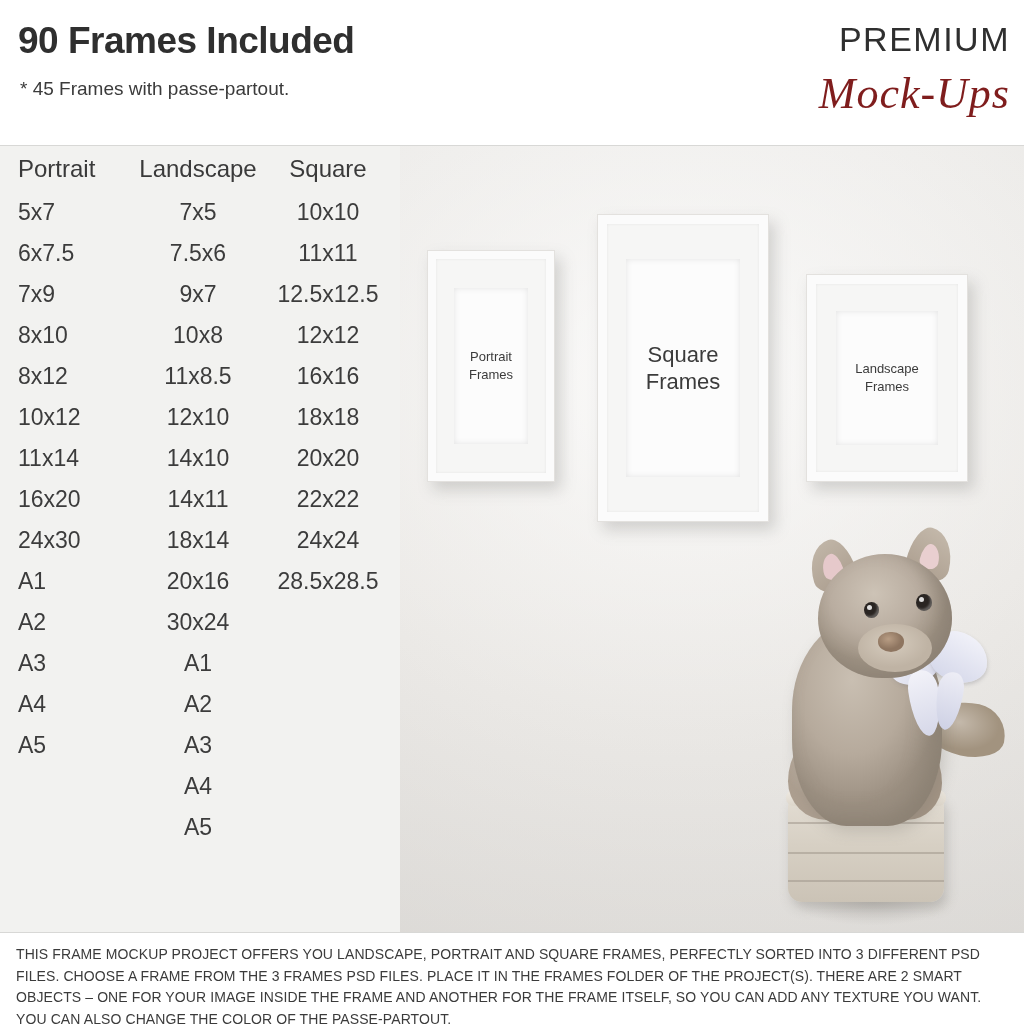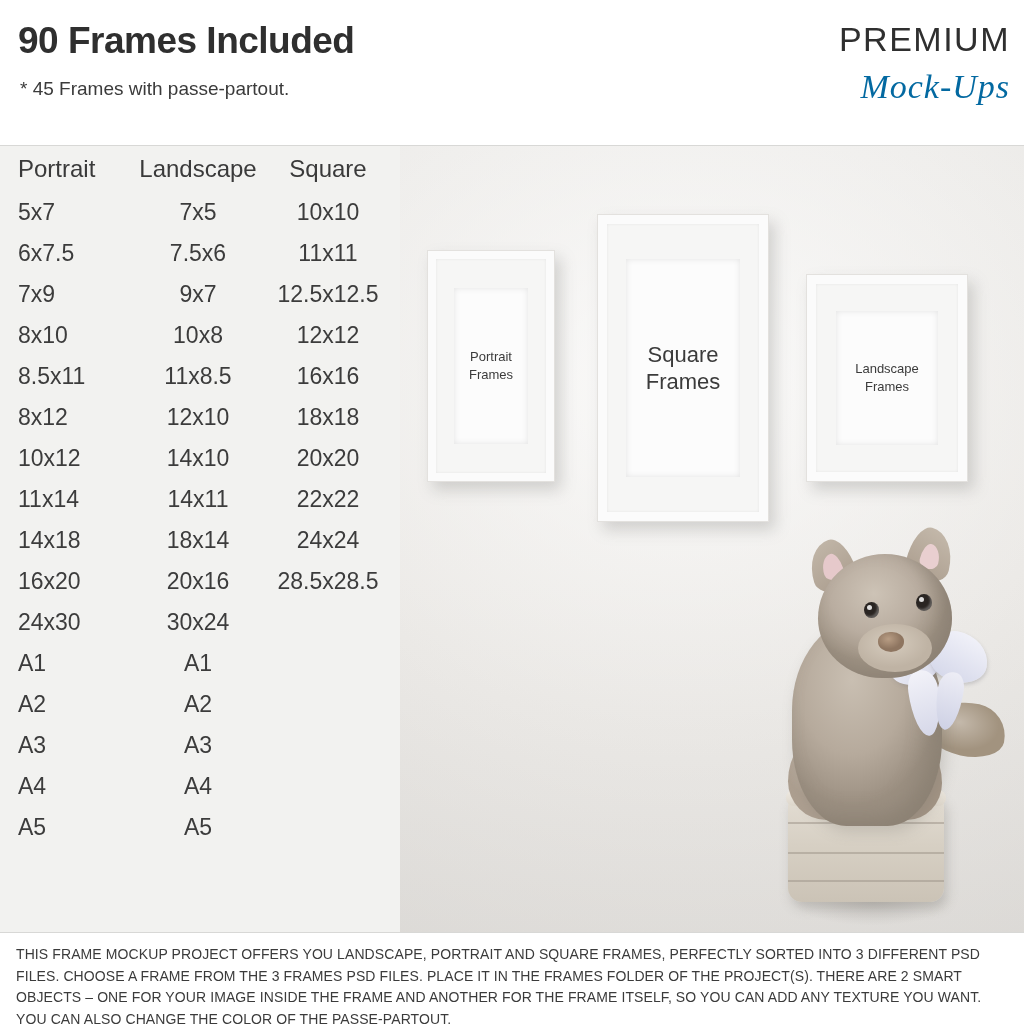--- a/index.html
+++ b/index.html
@@ -64,24 +64,24 @@
     top: 20px;
     font-size: 34px;
     letter-spacing: 1.5px;
     color: #2f2f2f;
     white-space: nowrap;
   }
   .brand-bottom {
     position: absolute;
     right: 14px;
     top: 68px;
-    font-size: 34px;
+    font-size: 44px;
     font-style: italic;
     letter-spacing: 1px;
-    color: #0369a1;
+    color: #7f1d1d;
     white-space: nowrap;
     font-family: "Liberation Serif", serif;
   }
   .header-rule {
     position: absolute;
     left: 0;
     top: 145px;
     width: 1024px;
     height: 1px;
     background: #d8d8d6;
@@ -330,25 +330,23 @@
     <div class="header-rule"></div>
   </div>
 
   <div class="size-table">
     <div class="col col-portrait">
       <div class="col-head">Portrait</div>
       <div class="col-cell">5x7</div>
       <div class="col-cell">6x7.5</div>
       <div class="col-cell">7x9</div>
       <div class="col-cell">8x10</div>
-      <div class="col-cell">8.5x11</div>
       <div class="col-cell">8x12</div>
       <div class="col-cell">10x12</div>
       <div class="col-cell">11x14</div>
-      <div class="col-cell">14x18</div>
       <div class="col-cell">16x20</div>
       <div class="col-cell">24x30</div>
       <div class="col-cell">A1</div>
       <div class="col-cell">A2</div>
       <div class="col-cell">A3</div>
       <div class="col-cell">A4</div>
       <div class="col-cell">A5</div>
     </div>
 
     <div class="col col-landscape">

